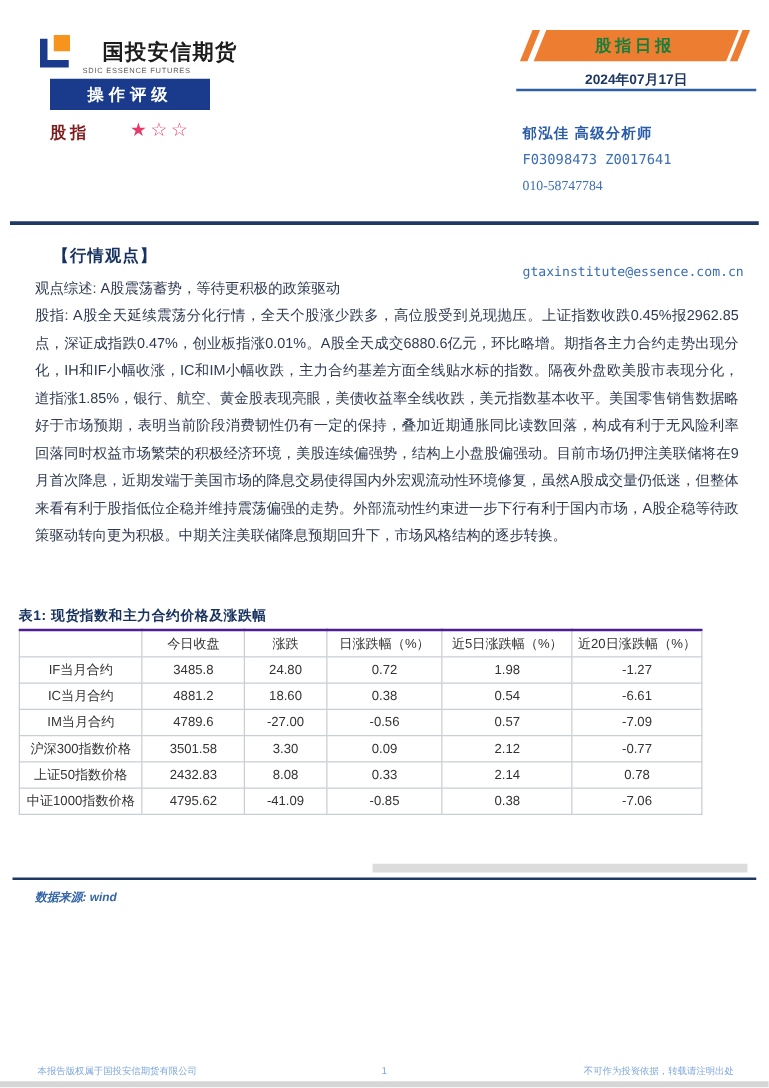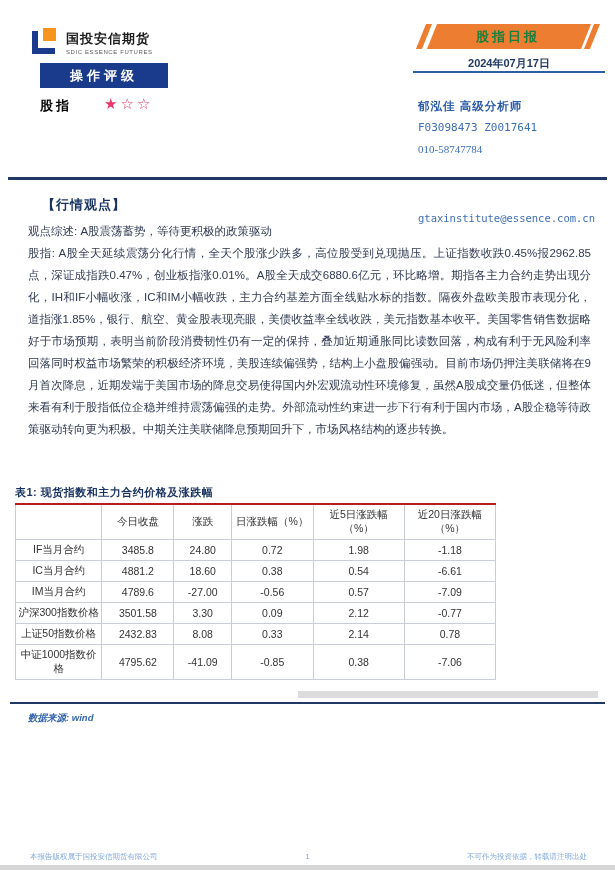--- a/index.html
+++ b/index.html
@@ -6,29 +6,29 @@
   html,body { background:#ffffff; }
   body {
     width:615px; height:870px; position:relative; overflow:hidden;
     font-family:"Liberation Sans", sans-serif; color:#2f3a52;
   }
   .abs { position:absolute; }
 
   
   .logo { left:30px; top:26px; display:flex; align-items:flex-start; gap:6px; }
   .logo-texts { padding-top:4px; }
-  .logo-cn { font-size:13px; font-weight:bold; color:#1c1c1c; letter-spacing:1px; }
+  .logo-cn { font-size:17px; font-weight:bold; color:#1c1c1c; letter-spacing:1px;margin-left:16px; }
   .logo-en { font-size:6px; color:#5a5a5a; letter-spacing:0.6px; margin-top:1px; }
 
   .rating-box {
     left:40px; top:63px; width:128px; height:25px;
     background:#1a3b8c; color:#ffffff; font-size:13px; font-weight:bold;
     text-align:center; line-height:25px; letter-spacing:4px;
   }
-  .instrument { left:40px; top:97px; font-size:13px; font-weight:bold; color:#000000; letter-spacing:3px; }
+  .instrument { left:40px; top:97px; font-size:13px; font-weight:bold; color:#7f1d1d; letter-spacing:3px; }
   .stars { left:104px; top:95px; font-size:15px; color:#e8396b; letter-spacing:3px; }
 
   
   .banner { left:418px; top:24px; width:180px; height:25px; }
   .banner-main  { position:absolute; left:14px; right:12px; top:0; bottom:0; background:#ed7d31; transform:skewX(-22deg); }
   .banner-sl    { position:absolute; left:3px;  top:0; bottom:0; width:6px;  background:#ed7d31; transform:skewX(-22deg); }
   .banner-sr    { position:absolute; right:3px; top:0; bottom:0; width:6px;  background:#ed7d31; transform:skewX(-22deg); }
   .banner-label { position:absolute; left:0; right:0; top:0; text-align:center; color:#15803d; font-weight:bold; font-size:13px; line-height:25px; letter-spacing:3px; }
 
   .date { left:413px; top:56px; width:192px; text-align:center; font-size:11px; font-weight:bold; color:#1f3864; }
@@ -43,23 +43,23 @@
   .header-rule { left:8px; top:177px; width:599px; height:2.5px; background:#1f3864; }
 
   
   .section-title { left:42px; top:196px; font-size:13px; font-weight:bold; color:#17325f; letter-spacing:1px; }
   .opinion { left:28px; top:220px; width:563px; font-size:11.5px; line-height:22px; text-align:justify; color:#2f3a52; }
   .opinion p { margin:0; }
 
   
   .table-title { left:15px; top:485px; font-size:11px; font-weight:bold; color:#17325f; letter-spacing:0.5px; }
   table.price {
-    position:absolute; left:15px; top:503px; width:481px;
+    position:absolute; left:15px; top:503px; width:547px;
     border-collapse:collapse; font-size:10.5px; color:#333333;
-    border-top:2px solid #b91c1c;
+    border-top:2px solid #4c1d95;
   }
   table.price th, table.price td {
     border:1px solid #c9cdd4; border-top:none;
     text-align:center; font-weight:normal; padding:3px 2px; height:16px;
   }
   table.price tr.head th { height:19px; }
   table.price th:first-child, table.price td:first-child { border-left:1px solid #c9cdd4; }
   col.c0{width:18%} col.c1{width:15%} col.c2{width:12%} col.c3{width:17%} col.c4{width:19%} col.c5{width:19%}
 
   .table-shadow { left:298px; top:691px; width:300px; height:7px; background:#c9c9c9; opacity:0.65; }
@@ -135,21 +135,21 @@
       <th>日涨跌幅（%）</th>
       <th>近5日涨跌幅（%）</th>
       <th>近20日涨跌幅（%）</th>
     </tr>
     <tr>
       <td>IF当月合约</td>
           <td>3485.8</td>
           <td>24.80</td>
           <td>0.72</td>
           <td>1.98</td>
-          <td>-1.18</td>
+          <td>-1.27</td>
     </tr>
     <tr>
       <td>IC当月合约</td>
           <td>4881.2</td>
           <td>18.60</td>
           <td>0.38</td>
           <td>0.54</td>
           <td>-6.61</td>
     </tr>
     <tr>

